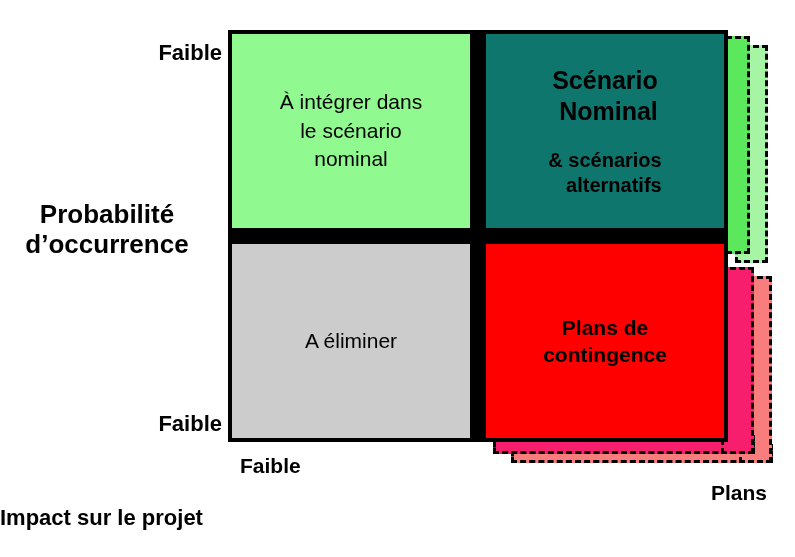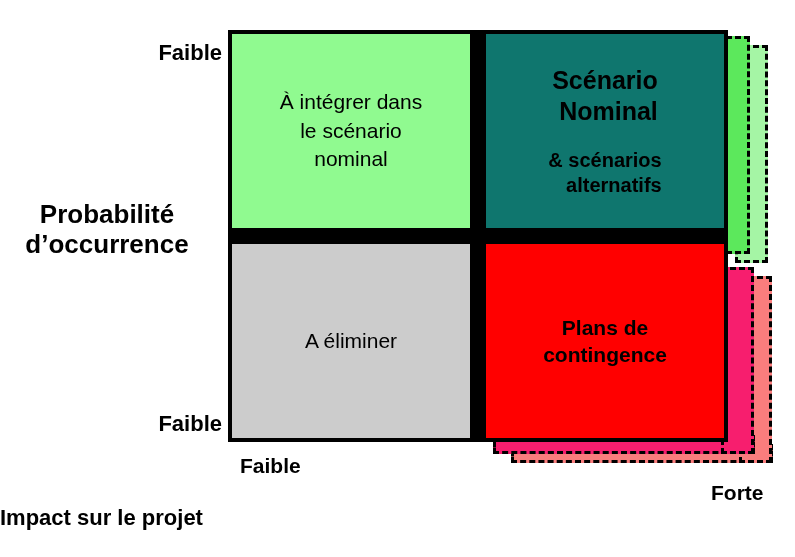--- a/index.html
+++ b/index.html
@@ -216,17 +216,17 @@
 
   <div class="axis-label" id="label-forte">Faible</div>
 
   <div class="axis-label" id="label-faible-y">Faible</div>
 
   <div class="axis-label" id="label-prob" style="white-space: pre-line;">Probabilité
 d’occurrence</div>
 
   <div class="axis-label" id="label-faible-x">Faible</div>
 
-  <div class="axis-label" id="label-fort">Forte</div>
+  <div class="axis-label" id="label-fort">Plans</div>
 
   <div class="axis-label" id="label-impact">Impact sur le projet</div>
 
 </div>
 
 </body></html>

